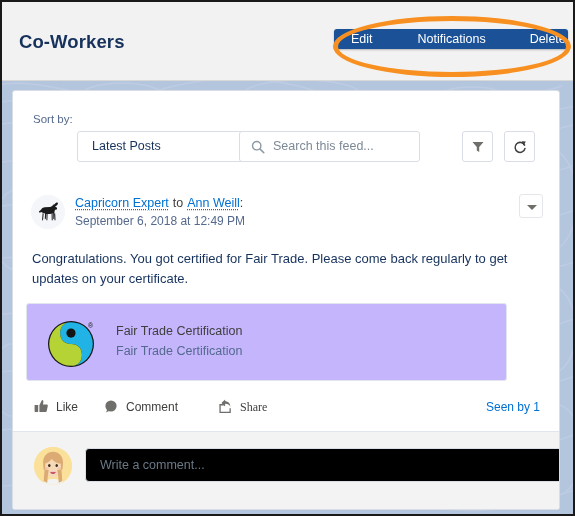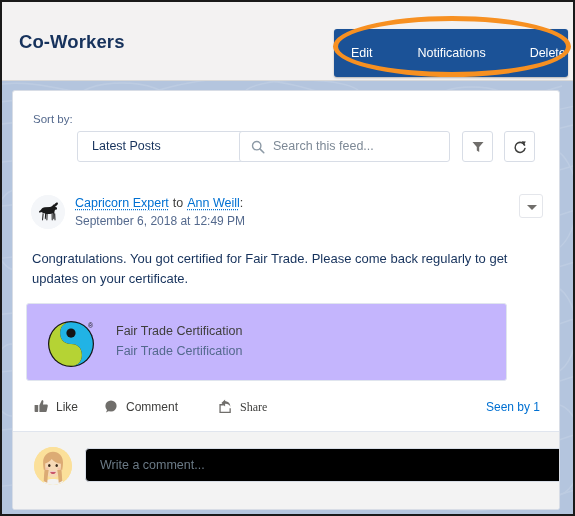--- a/index.html
+++ b/index.html
@@ -40,21 +40,21 @@
     position: absolute;
     left: 17px; top: 29px;
     font-size: 18.5px;
     font-weight: bold;
     color: #16325c;
     letter-spacing: .1px;
   }
   .action-bar {
     position: absolute;
     left: 332px; top: 27px;
-    width: 234px; height: 48px;
+    width: 234px; height: 20px;
     background: #1b5297;
     border-radius: 3px;
     display: flex;
     align-items: center;
     box-shadow: 0 1px 2px rgba(0,0,0,.25);
   }
   .action-btn {
     flex: 0 0 auto;
     color: #ffffff;
     font-size: 12.5px;
@@ -121,21 +121,21 @@
     right: 12px; top: 13px;
     width: 0; height: 0;
     border-left: 5.5px solid transparent;
     border-right: 5.5px solid transparent;
     border-top: 6px solid #54698d;
   }
 
   .search-box {
     position: absolute;
     left: 226px; top: 40px;
-    width: 211px; height: 31px;
+    width: 181px; height: 31px;
     background: #ffffff;
     border: 1px solid #d8dde6;
     border-radius: 3px;
     cursor: text;
   }
   .search-icon {
     position: absolute;
     left: 11px; top: 8px;
     width: 14px; height: 14px;
   }

